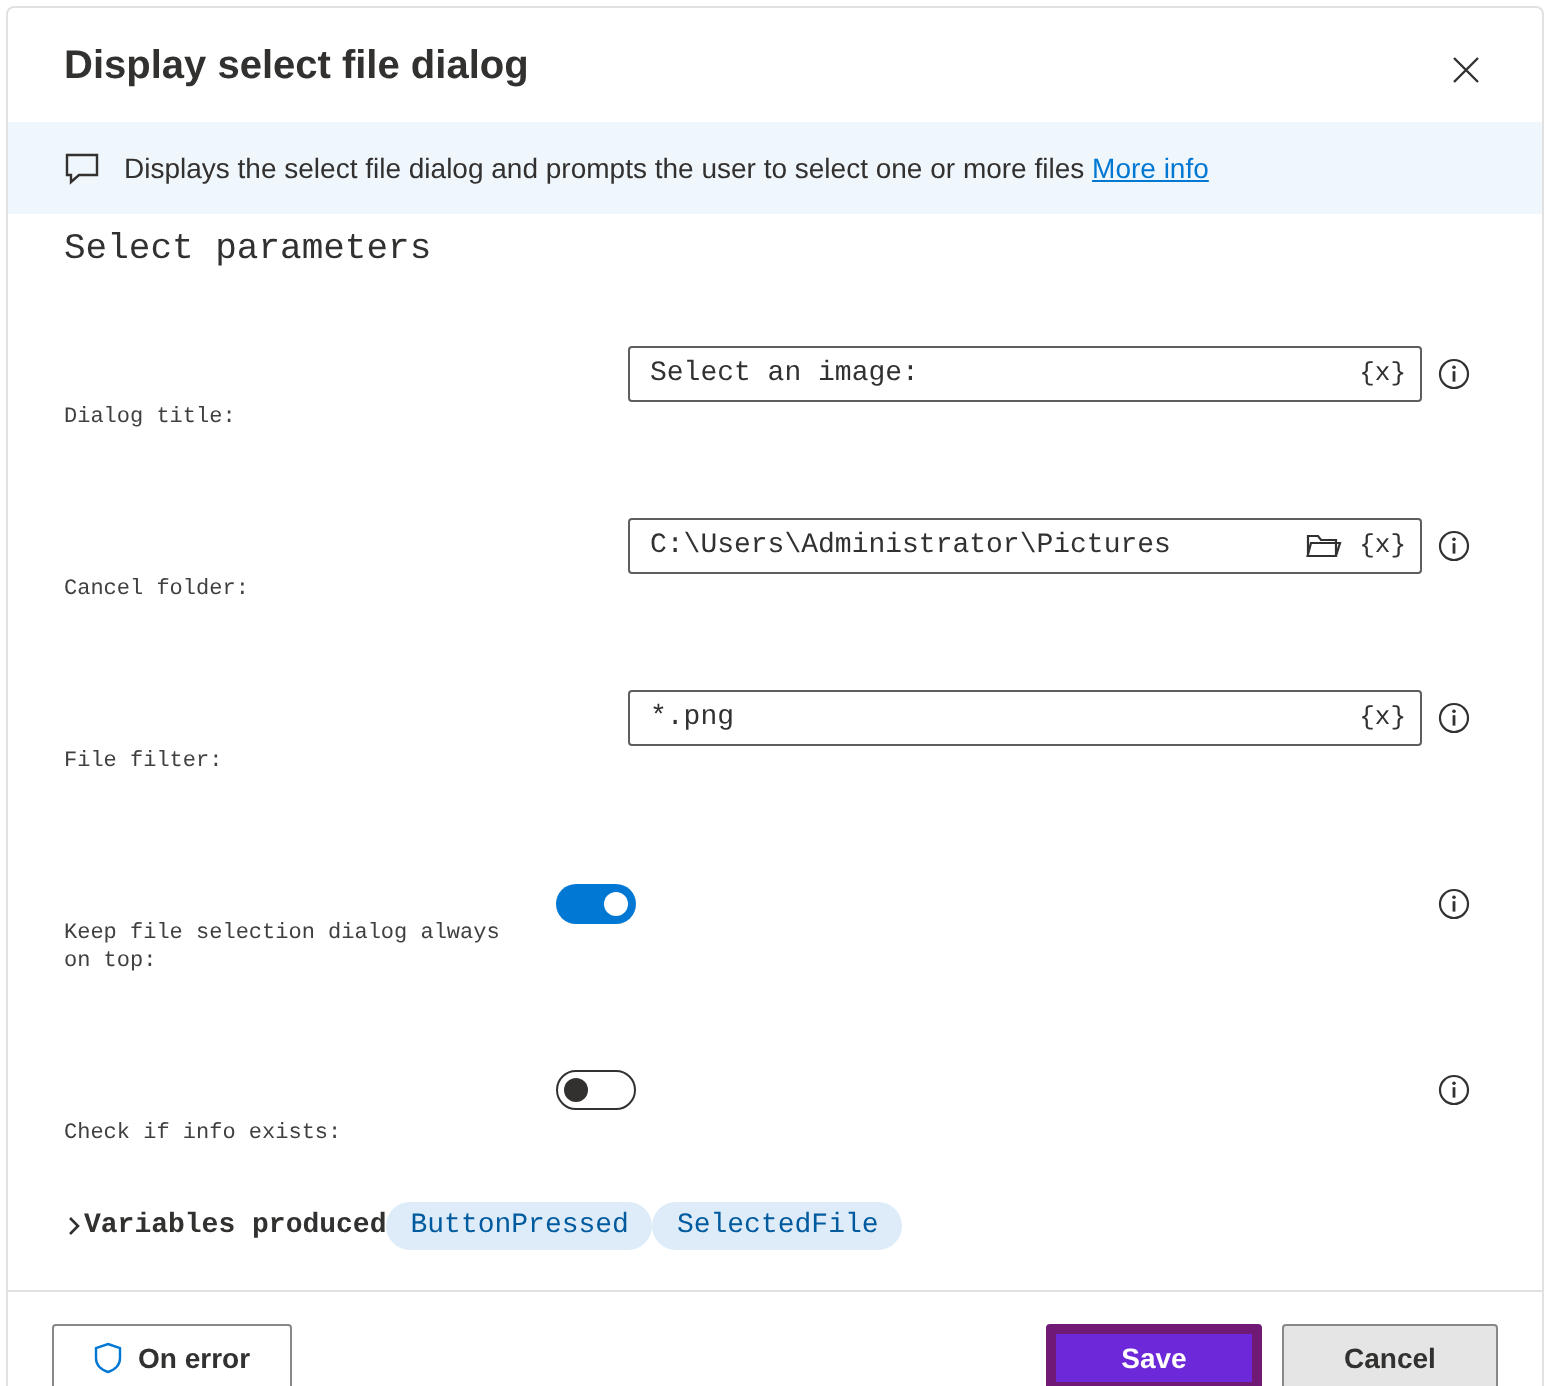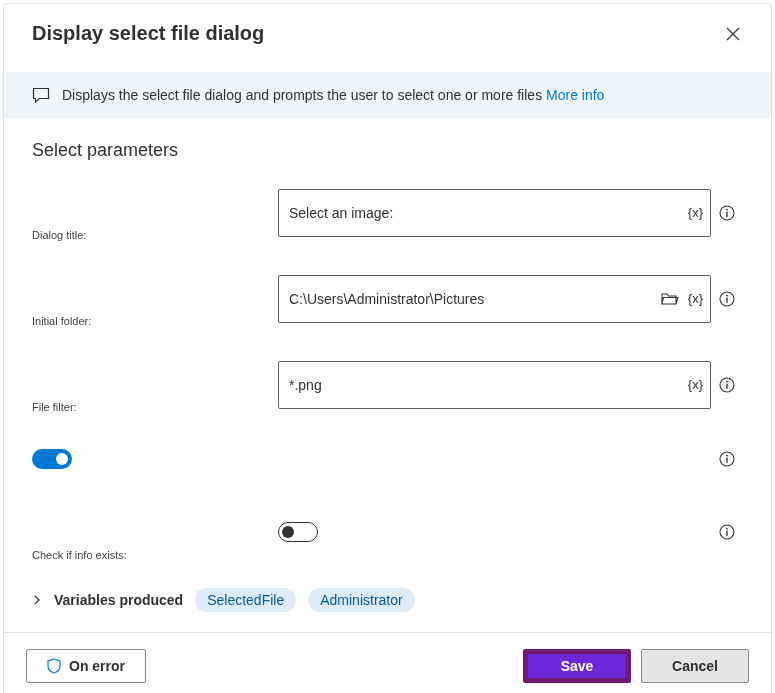--- a/index.html
+++ b/index.html
@@ -13,22 +13,22 @@
   .dialog {
     width: 769px;
     border: 1px solid #e1e1e1;
     border-radius: 4px;
     background: #fff;
     overflow: hidden;
   }
   .header {
     display: flex;
     justify-content: space-between;
-    align-items: center;
-    padding: 18px 28px 27px 28px;
+    align-items: flex-end;
+    padding: 18px 28px 16px 28px;
   }
   .header-title {
     font-size: 20px;
     font-weight: 600;
     color: #323130;
   }
   .close-btn {
     width: 20px;
     height: 20px;
     cursor: pointer;
@@ -39,24 +39,26 @@
   .info-banner {
     background: #eff6fc;
     padding: 14px 28px;
     display: flex;
     align-items: center;
     gap: 12px;
     font-size: 14px;
   }
   .info-banner .link {
     color: #0078d4;
+    text-decoration: underline;
     cursor: pointer;
   }
   .content {
-    padding: 22px 28px 10px 28px;
+    padding: 8px 28px 10px 28px;
+    font-family: Liberation Mono, monospace;
   }
   .section-title {
     font-size: 18px;
     font-weight: 400;
     color: #323130;
     margin-bottom: 22px;
   }
   .field-row {
     display: flex;
     align-items: center;
@@ -77,22 +79,23 @@
     display: flex;
     align-items: center;
   }
   .text-input-wrap {
     flex: 1;
     position: relative;
     display: flex;
     align-items: center;
     border: 1px solid #605e5c;
     border-radius: 2px;
-    height: 48px;
-    background: #fff;
+    height: 28px;
+    background: #fff;
+    margin-left: 36px;
   }
   .text-input {
     flex: 1;
     border: none;
     outline: none;
     padding: 0 10px;
     font-size: 14px;
     font-family: inherit;
     color: #323130;
     background: transparent;
@@ -145,21 +148,20 @@
     background: #fff;
     right: 4px;
   }
   .toggle.off .toggle-thumb {
     background: #323130;
     left: 3px;
   }
   .vars-row {
     display: flex;
     align-items: center;
-    gap: 12px;
     margin-top: 4px;
     margin-bottom: 10px;
   }
   .chevron {
     cursor: pointer;
     color: #323130;
     display: flex;
     align-items: center;
   }
   .vars-label {
@@ -253,21 +255,21 @@
       <div class="help-icon">
         <svg width="16" height="16" viewBox="0 0 16 16">
             <circle cx="8" cy="8" r="7" fill="none" stroke="#323130" stroke-width="1.1"></circle>
             <circle cx="8" cy="4.6" r="0.9" fill="#323130"></circle>
             <rect x="7.3" y="6.6" width="1.4" height="5.2" fill="#323130"></rect>
           </svg>
       </div>
     </div>
 
     <div class="field-row">
-      <div class="field-label">Initial folder:</div>
+      <div class="field-label">Cancel folder:</div>
       <div class="field-control">
         <div class="text-input-wrap">
           <input class="text-input" value="C:\Users\Administrator\Pictures" style="">
           <span class="input-icon">
             <svg width="18" height="14" viewBox="0 0 18 14">
                 <path d="M1 2 h5 l1.5 2 H15 v8 H1 z M2.5 5.5 H17 l-2 6.5 H0.8 z" fill="none" stroke="#323130" stroke-width="1.1"></path>
               </svg>
           </span>
           <span class="var-token">{x}</span>
         </div>
@@ -292,20 +294,21 @@
       <div class="help-icon">
         <svg width="16" height="16" viewBox="0 0 16 16">
             <circle cx="8" cy="8" r="7" fill="none" stroke="#323130" stroke-width="1.1"></circle>
             <circle cx="8" cy="4.6" r="0.9" fill="#323130"></circle>
             <rect x="7.3" y="6.6" width="1.4" height="5.2" fill="#323130"></rect>
           </svg>
       </div>
     </div>
 
     <div class="field-row">
+      <div class="field-label">Keep file selection dialog always on top:</div>
       <div class="field-control">
         <div class="toggle on">
             <div class="toggle-thumb"></div>
           </div>
       </div>
       <div class="help-icon">
         <svg width="16" height="16" viewBox="0 0 16 16">
             <circle cx="8" cy="8" r="7" fill="none" stroke="#323130" stroke-width="1.1"></circle>
             <circle cx="8" cy="4.6" r="0.9" fill="#323130"></circle>
             <rect x="7.3" y="6.6" width="1.4" height="5.2" fill="#323130"></rect>
@@ -330,22 +333,22 @@
       </div>
     </div>
 
     <div class="vars-row">
       <span class="chevron">
         <svg width="10" height="10" viewBox="0 0 10 10">
             <path d="M3 1 L7 5 L3 9" fill="none" stroke="#323130" stroke-width="1.3"></path>
           </svg>
       </span>
       <span class="vars-label">Variables produced</span>
+      <span class="var-chip">ButtonPressed</span>
       <span class="var-chip">SelectedFile</span>
-      <span class="var-chip">Administrator</span>
     </div>
 
   </div>
 
   <div class="footer">
     <button class="btn btn-secondary">
       <svg width="14" height="16" viewBox="0 0 14 16">
           <path d="M7 1 L13 3 v5 c0 4 -3 6 -6 7 c-3 -1 -6 -3 -6 -7 v-5 z" fill="none" stroke="#0078d4" stroke-width="1.2"></path>
         </svg>
       <span>On error</span>

